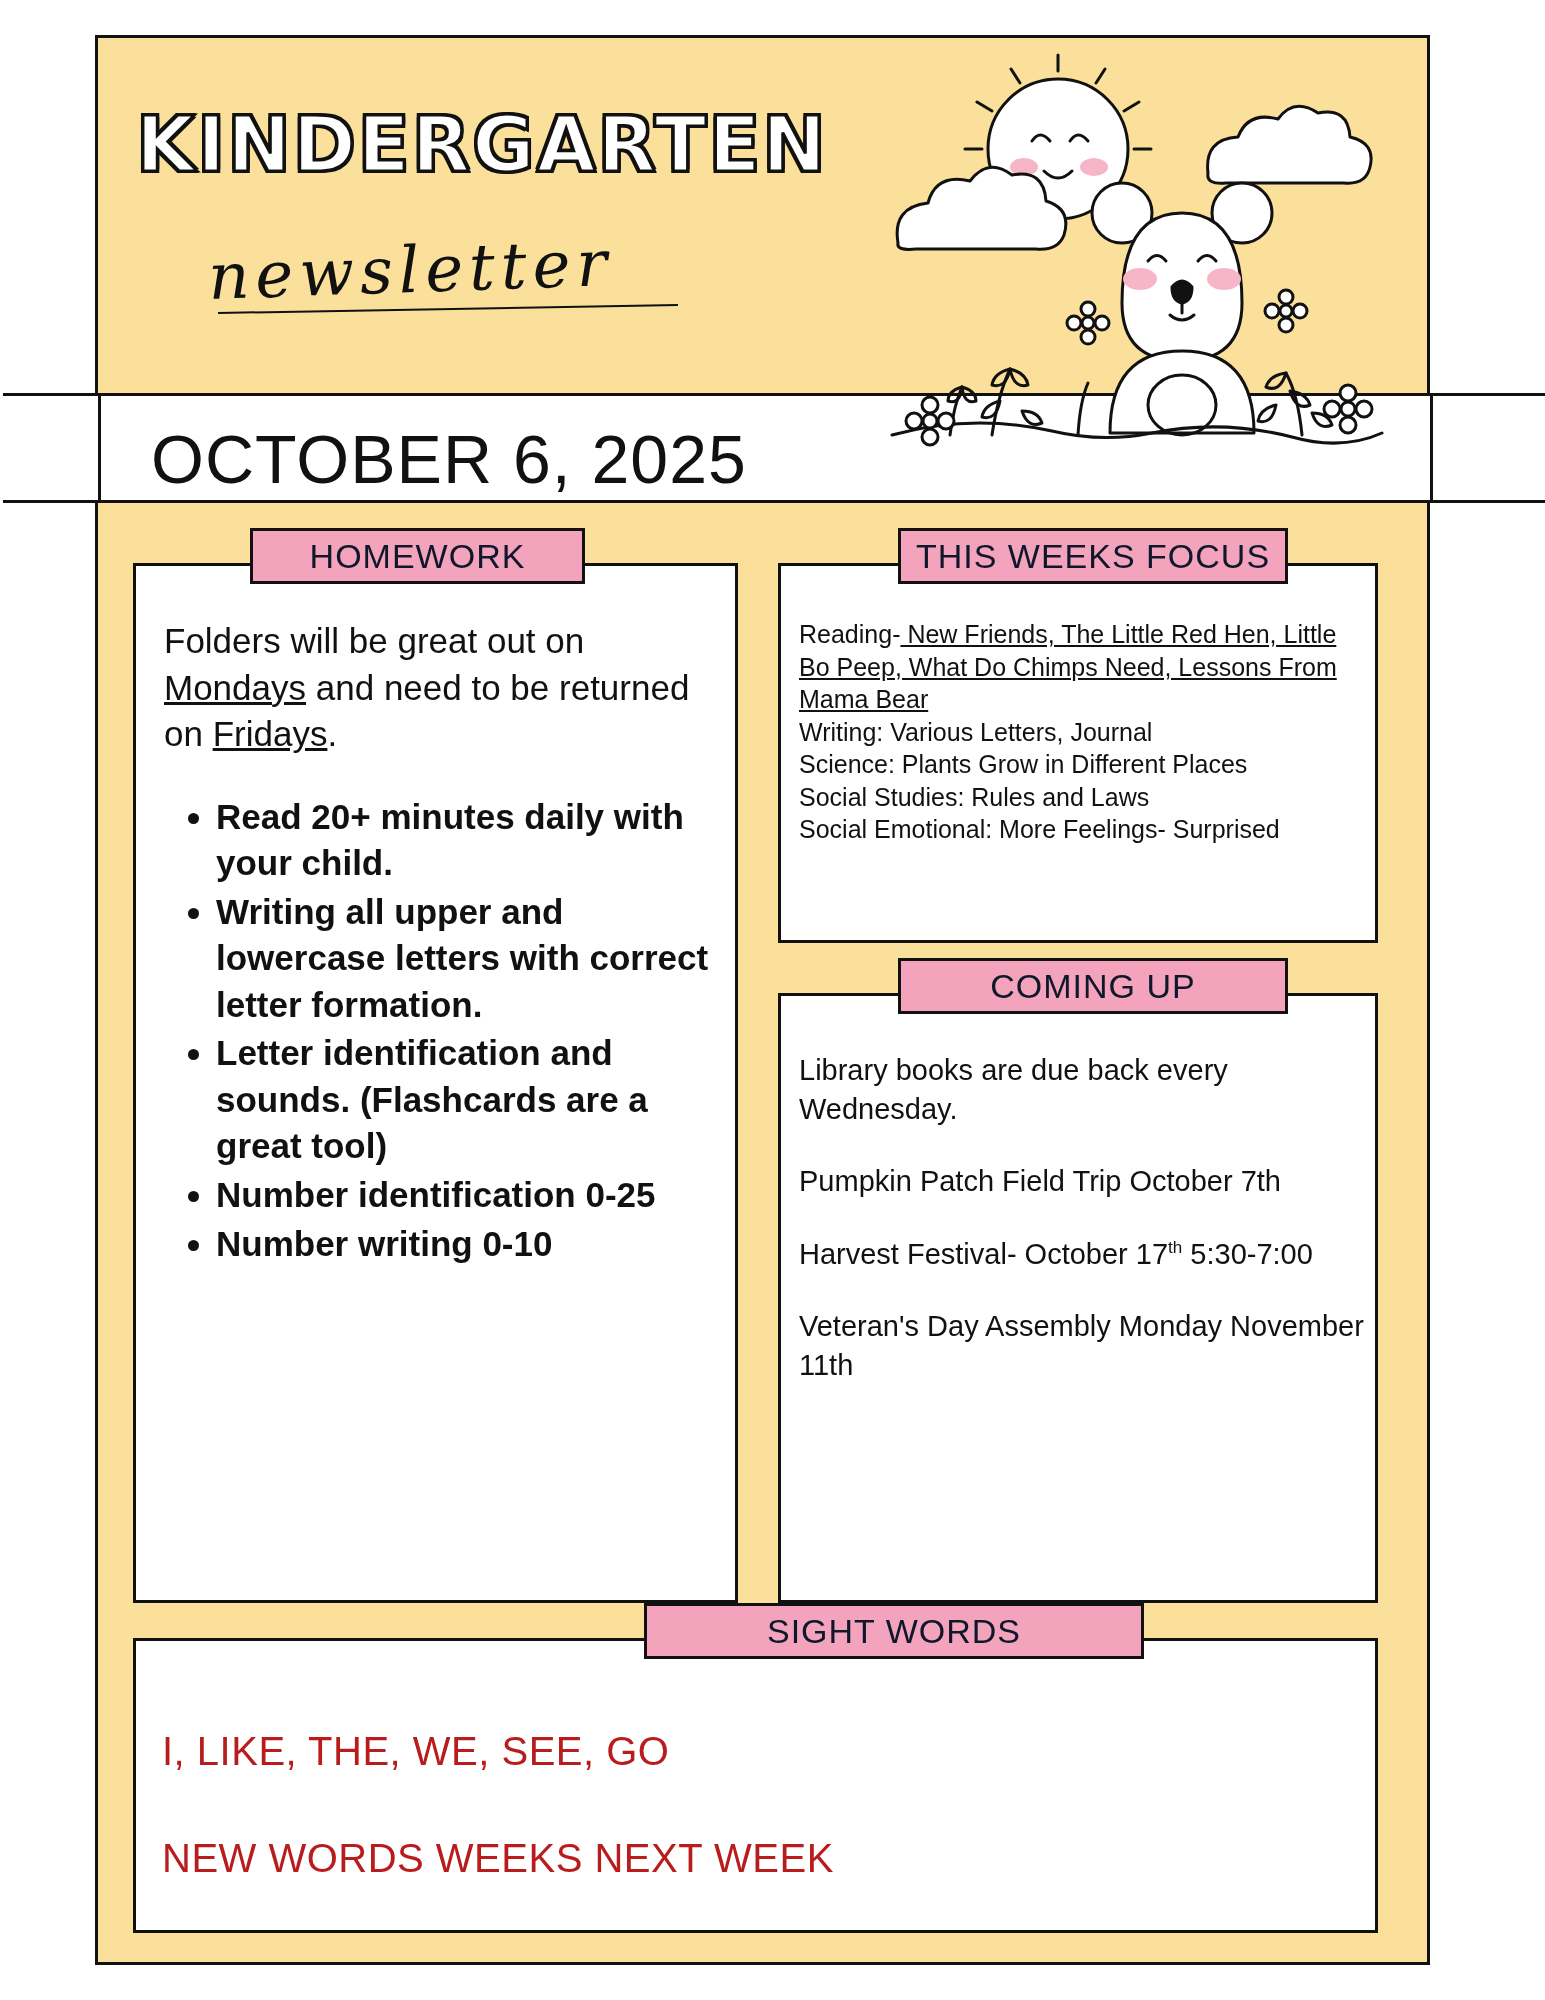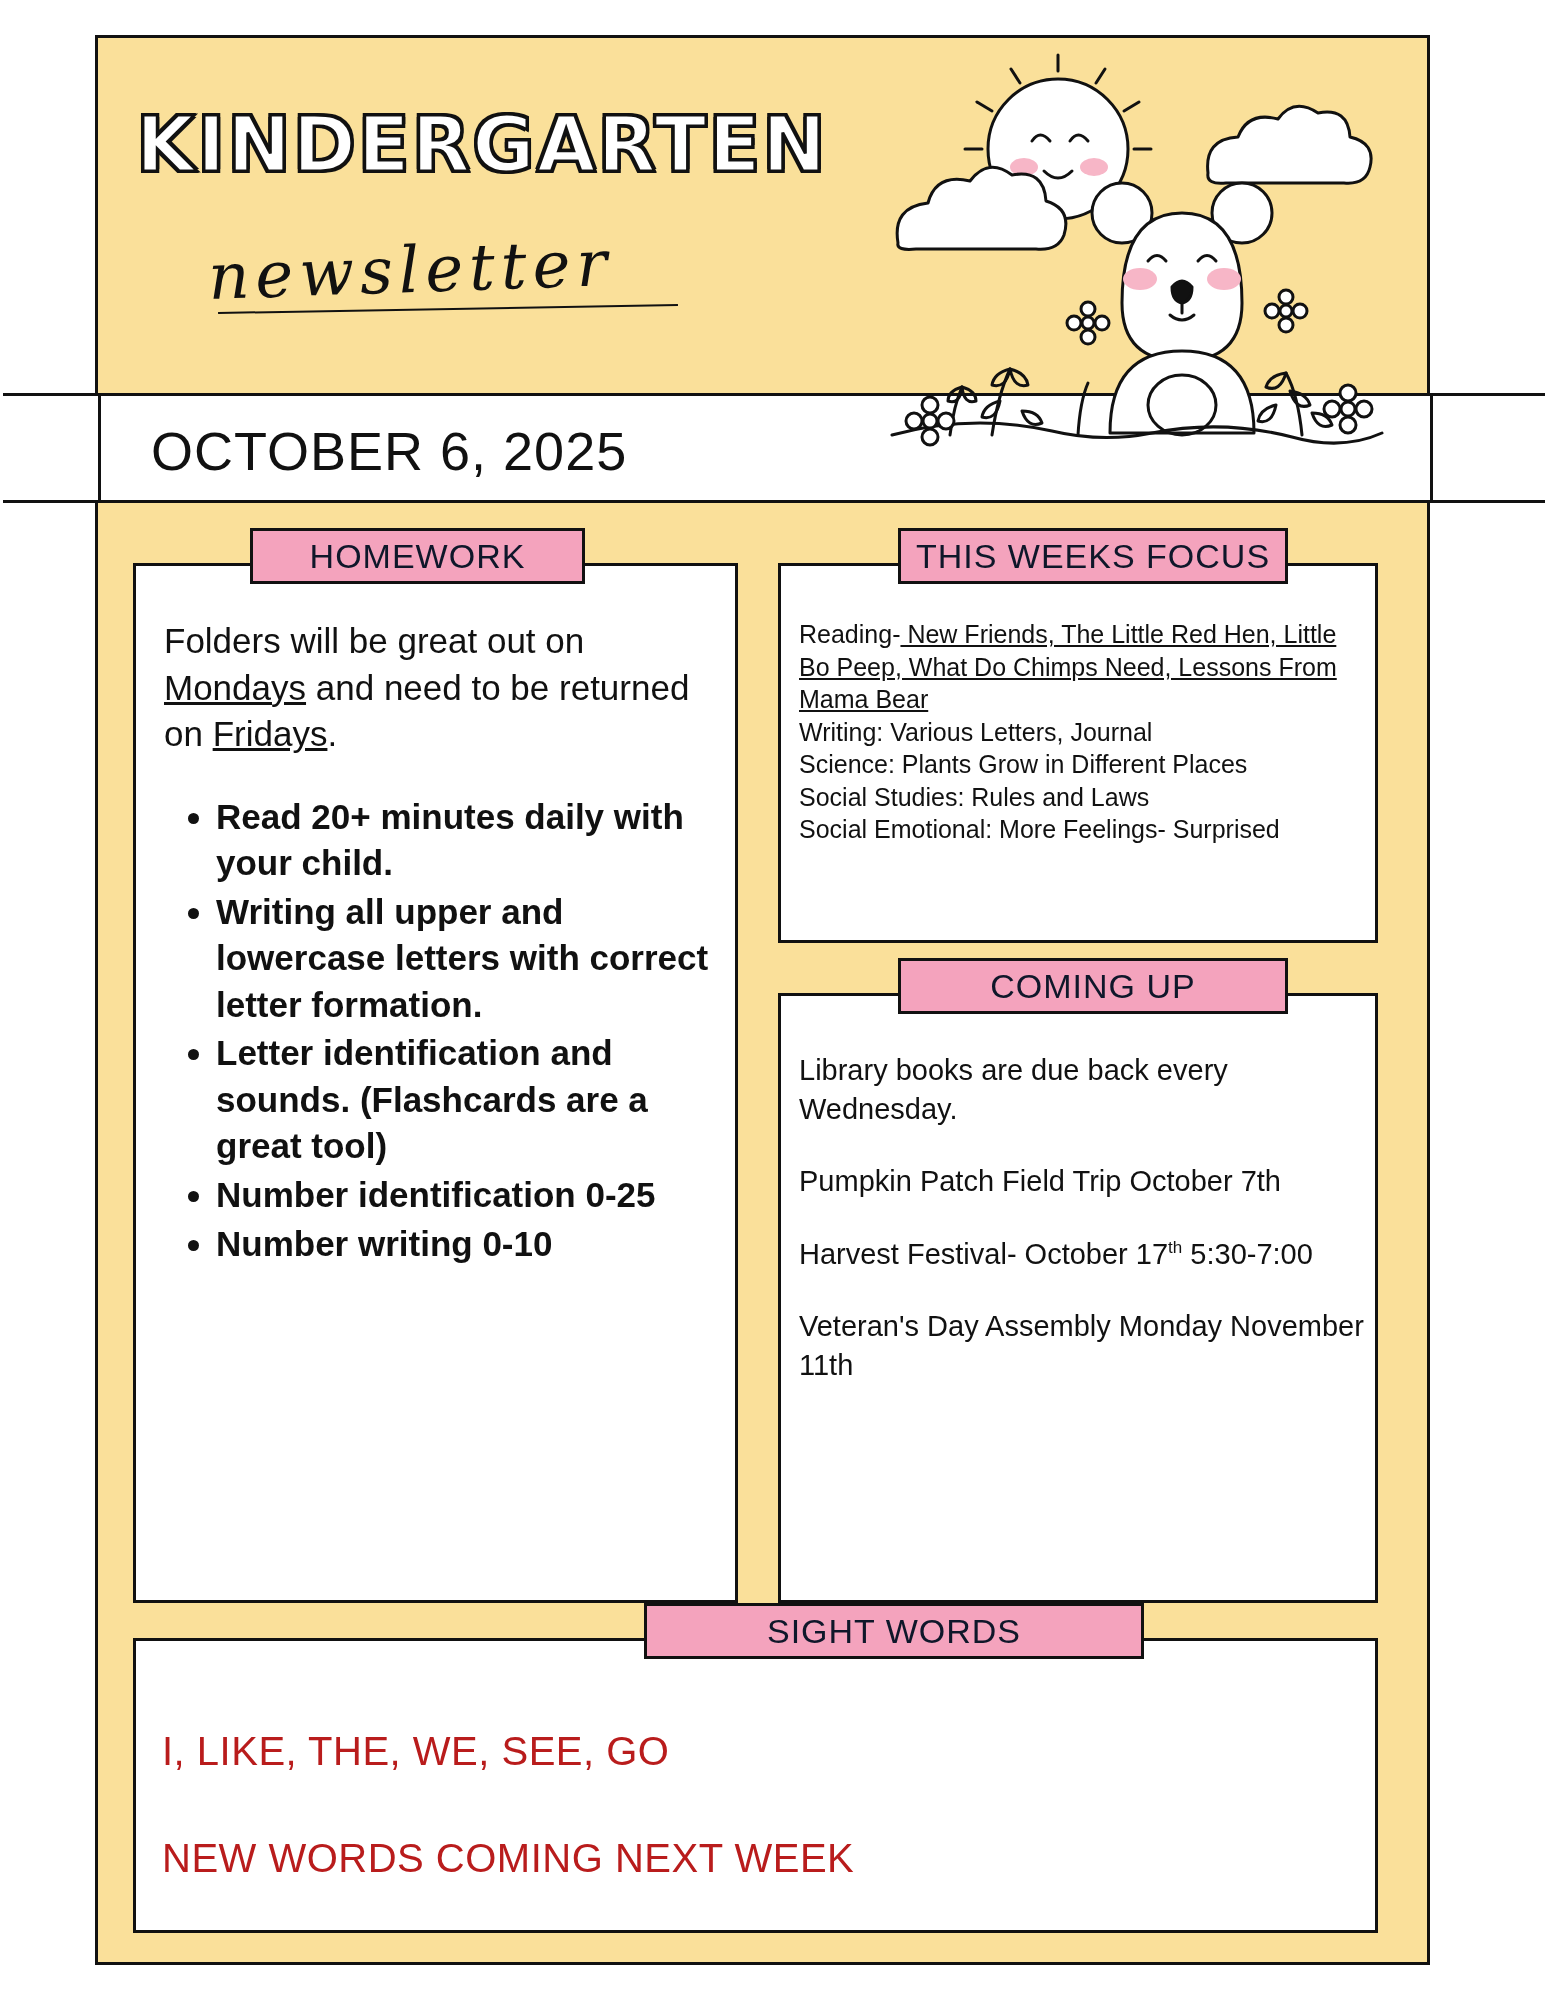--- a/index.html
+++ b/index.html
@@ -90,21 +90,21 @@
     width: 1335px;
     height: 100%;
     border-left: 3px solid #111;
     border-right: 3px solid #111;
     box-sizing: border-box;
   }
   .date-text {
     position: absolute;
     left: 50px;
     top: 24px;
-    font-size: 54px;
+    font-size: 68px;
     color: #111;
     letter-spacing: 1px;
     font-family: "Liberation Sans", sans-serif;
     font-weight: 400;
   }
 
   
   .art {
     position: absolute;
     right: 35px;
@@ -357,19 +357,19 @@
         <p>Pumpkin Patch Field Trip October 7th</p>
         <p><span>Harvest Festival- October 17</span><sup>th</sup><span> 5:30-7:00</span></p>
         <p>Veteran's Day Assembly Monday November 11th</p>
       </div>
     </div>
     <div class="card-title" id="title-coming">COMING UP</div>
 
     <div class="card" id="card-sight">
       <div class="sight-body">
         <p>I, LIKE, THE, WE, SEE, GO</p>
-        <p>NEW WORDS COMING NEXT WEEK</p>
+        <p>NEW WORDS WEEKS NEXT WEEK</p>
       </div>
     </div>
     <div class="card-title" id="title-sight">SIGHT WORDS</div>
 
   </div>
 </div>
 
 </body></html>

